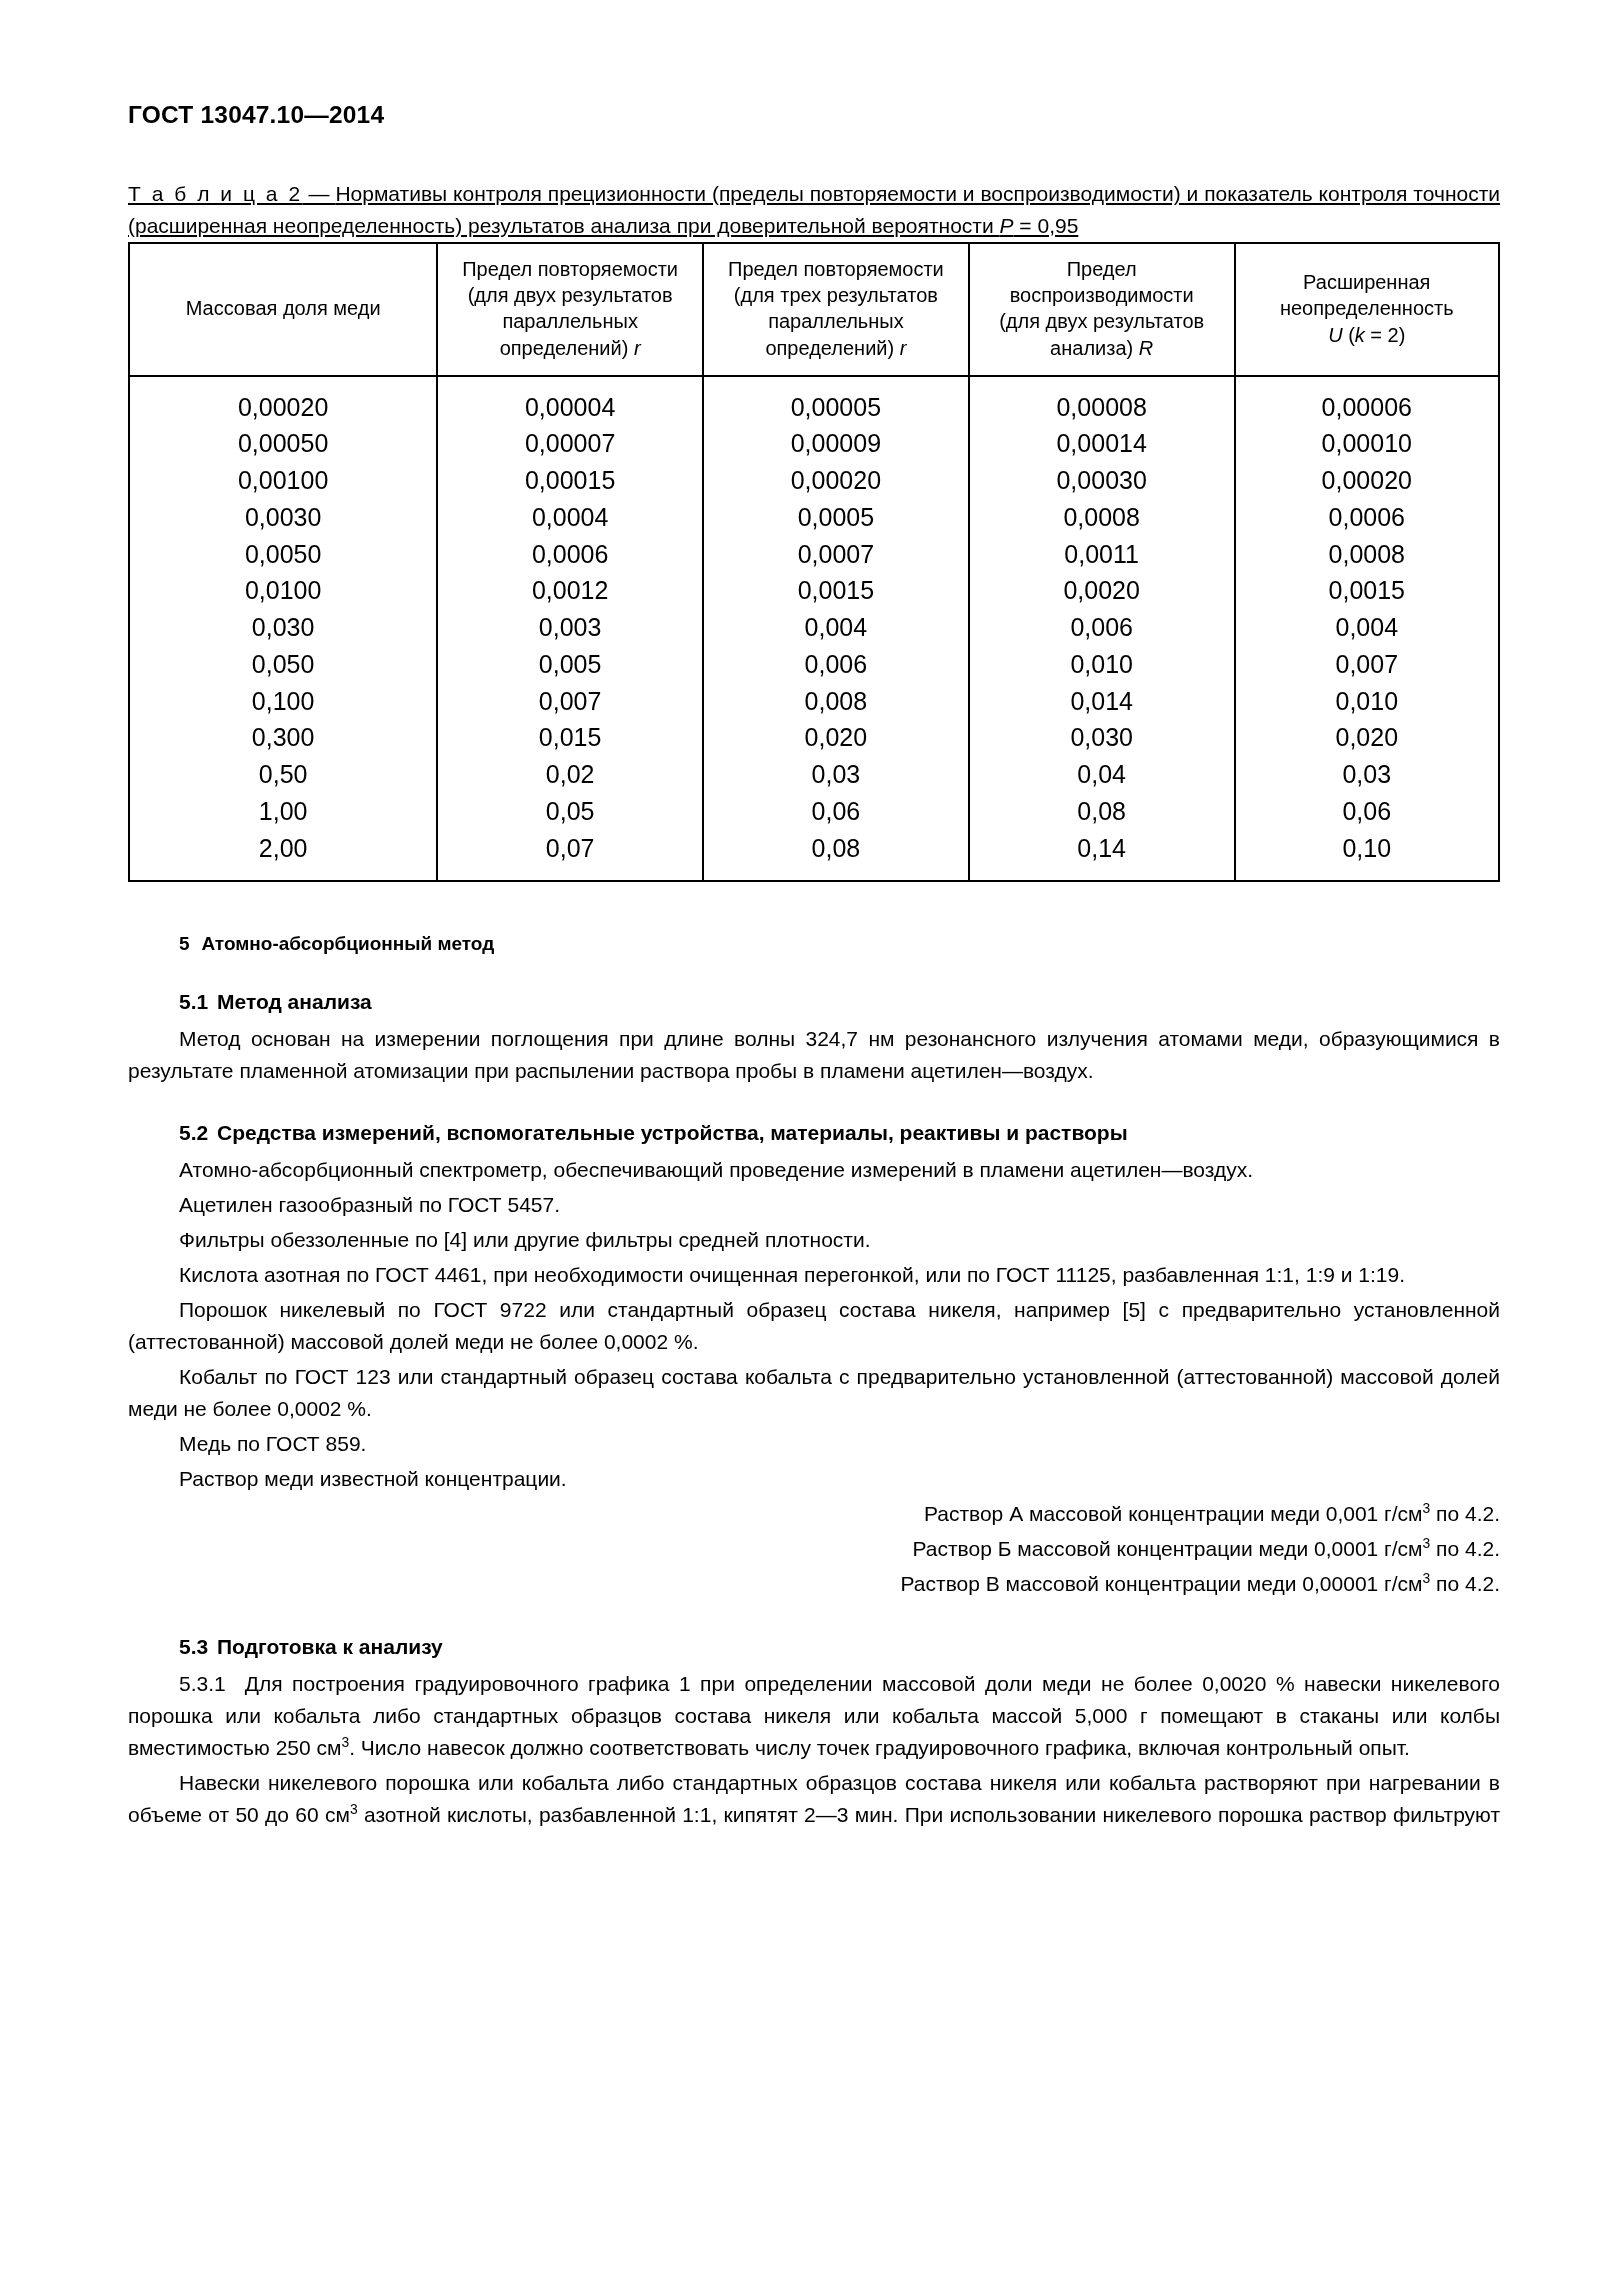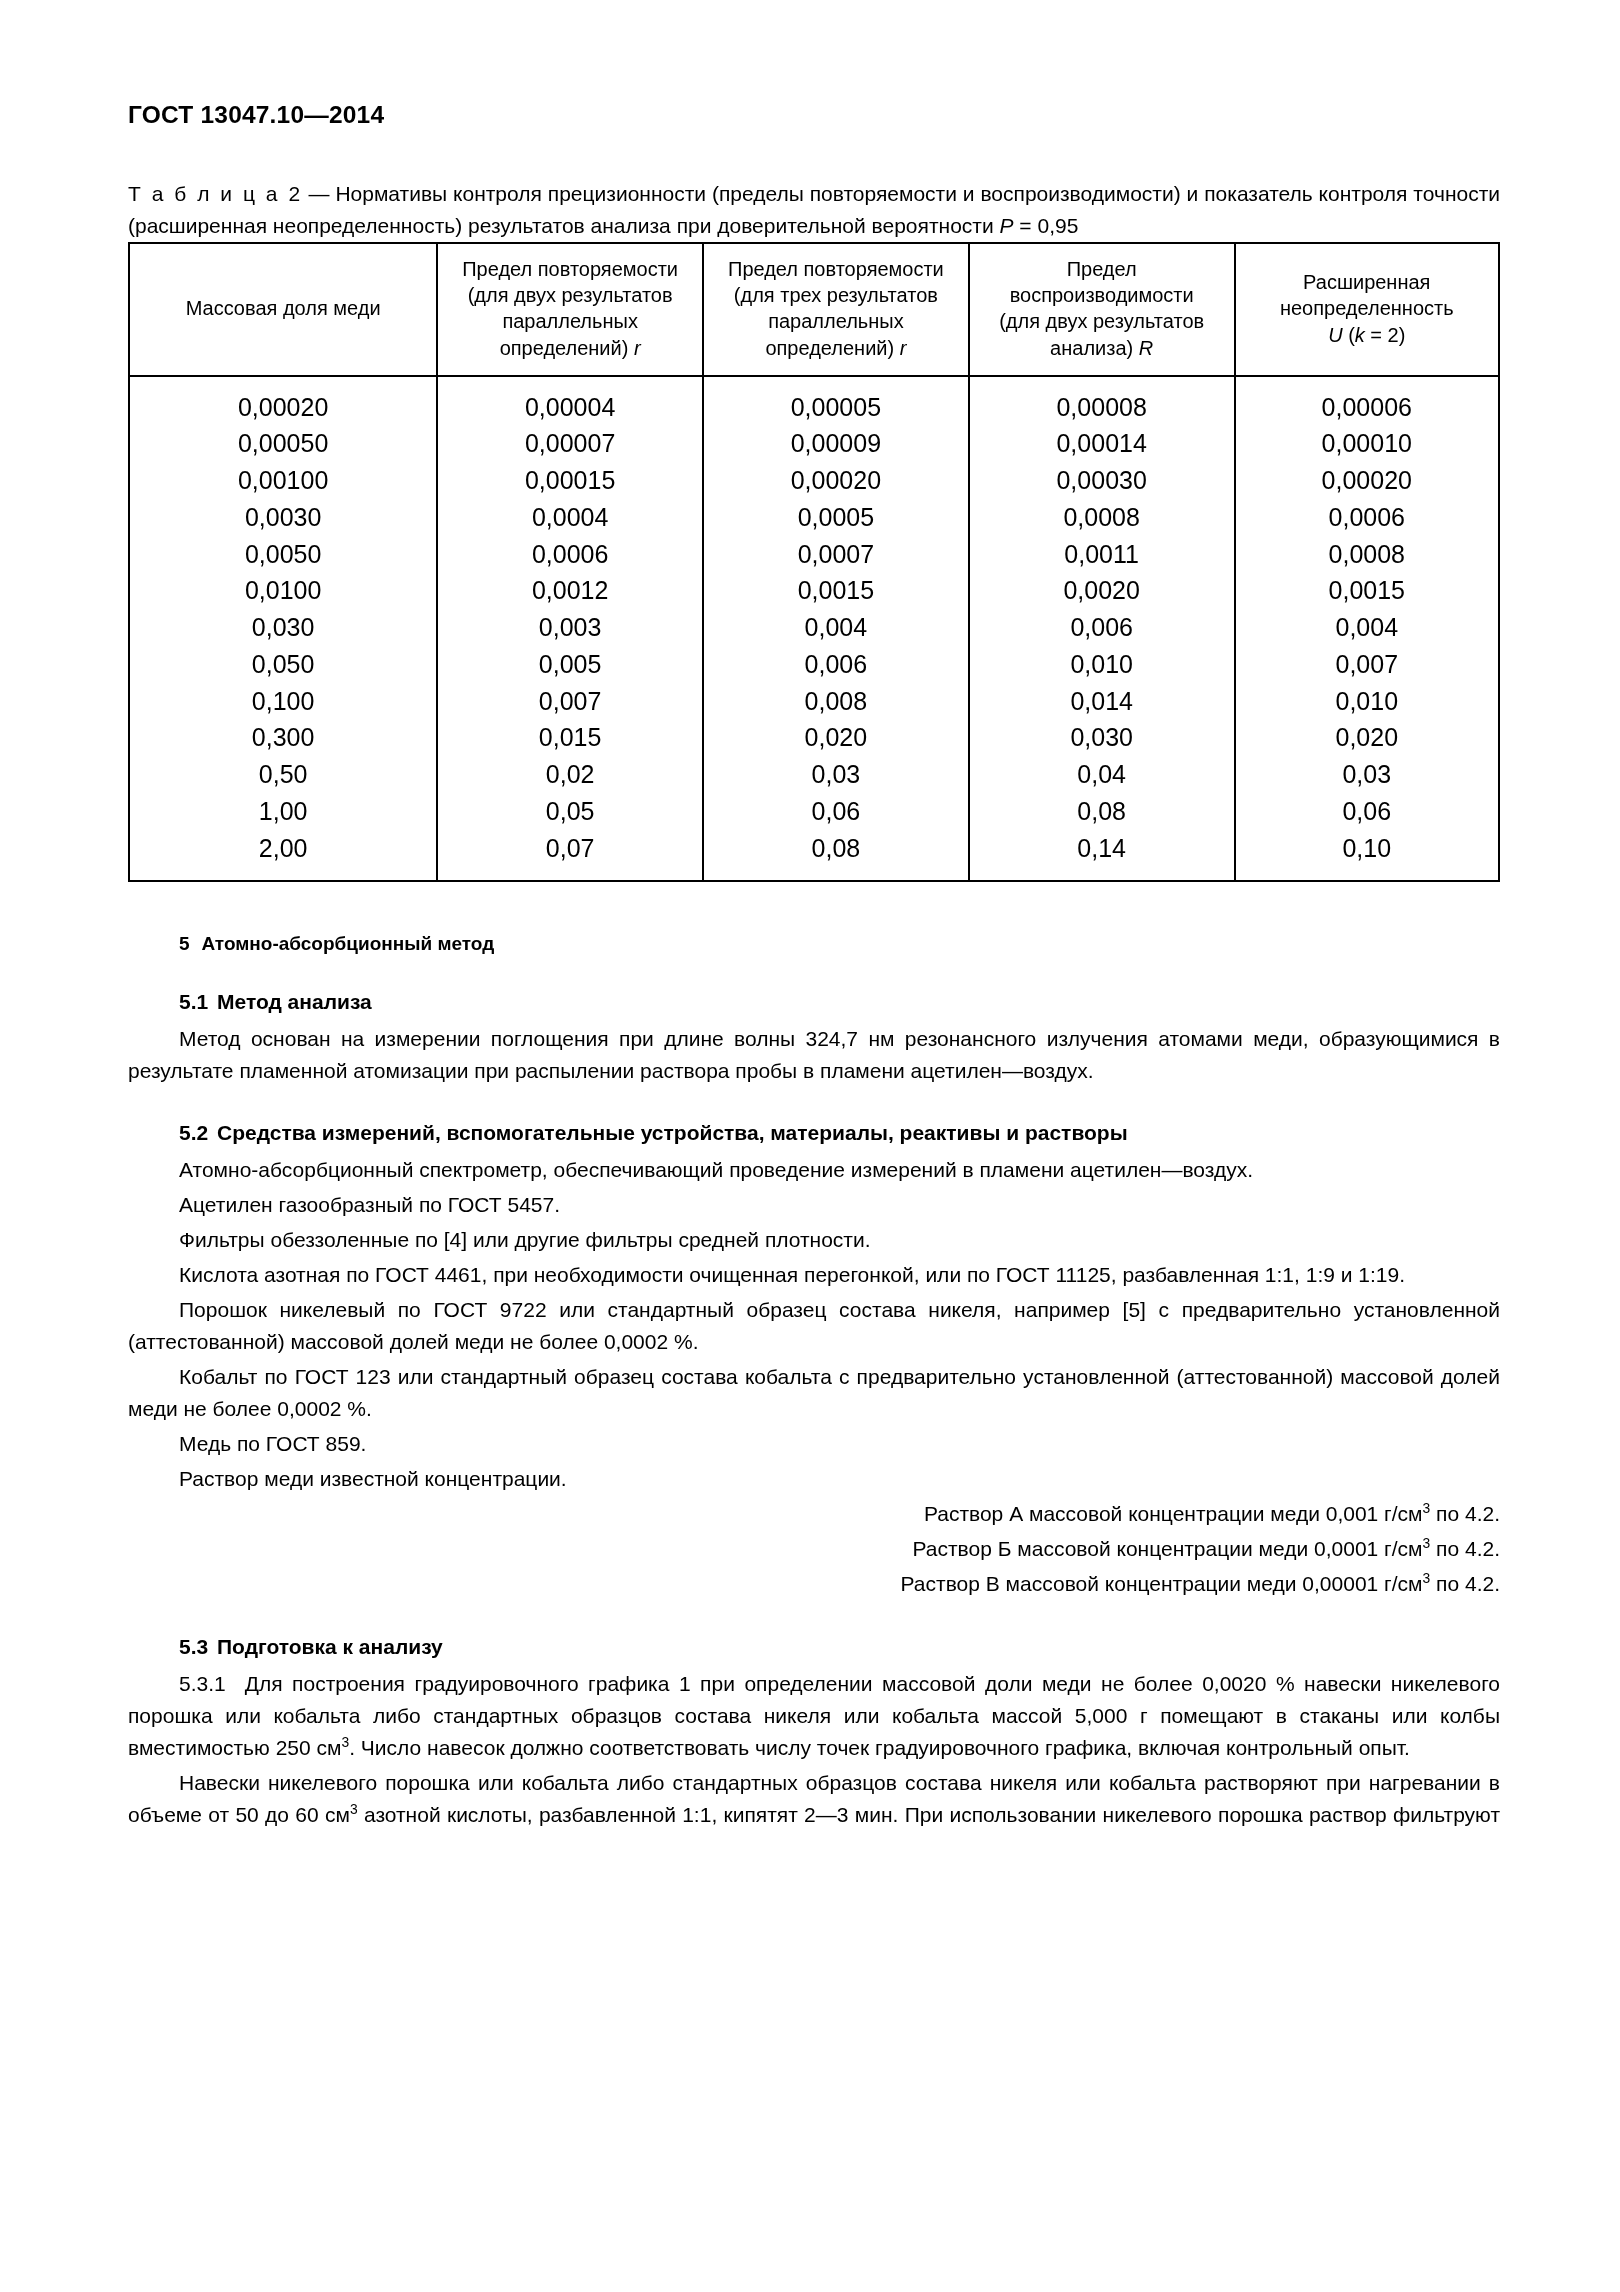--- a/index.html
+++ b/index.html
@@ -34,20 +34,21 @@
     letter-spacing: 0.2px;
     margin: 0 0 49px 0;
     line-height: 1.1;
   }
   
   .table-caption {
     font-size: 21px;
     line-height: 1.52;
     text-align: justify;
     margin: 0;
+    text-decoration: underline;
   }
   .table-caption .lbl {
     letter-spacing: 2.5px;
   }
   .table-caption em,
   .ital {
     font-style: italic;
   }
   .units-line {
     font-size: 21px;

